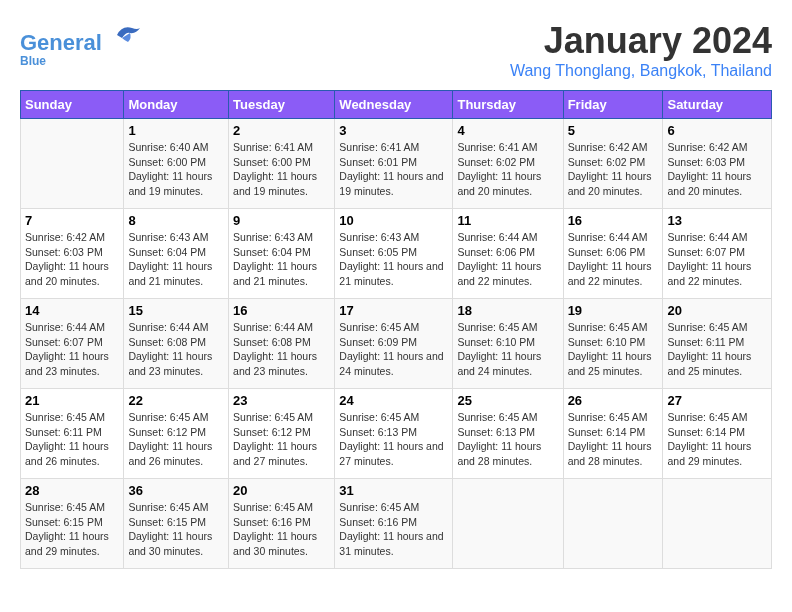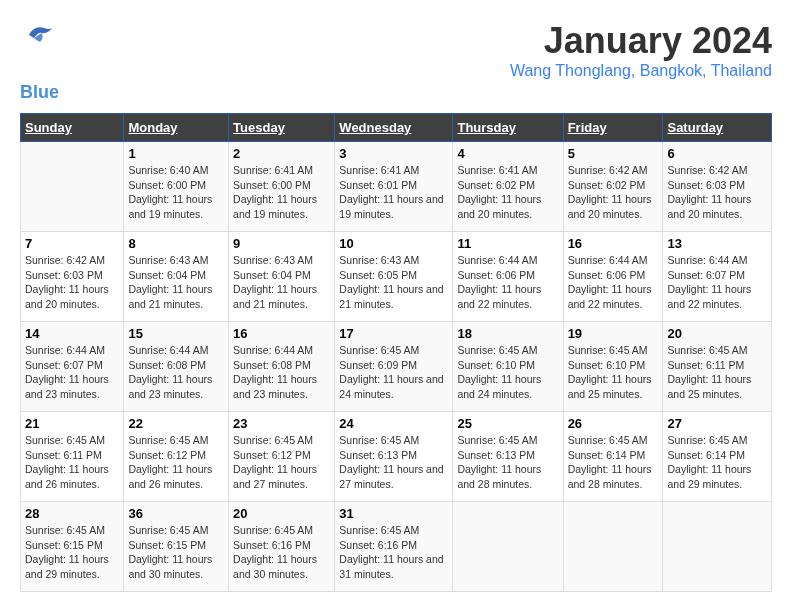--- a/index.html
+++ b/index.html
@@ -46,23 +46,22 @@
     .location-title {
       font-size: 16px;
       color: #3b82f6;
     }
     table {
       width: 100%;
       border-collapse: collapse;
       font-size: 11px;
     }
     thead tr {
-      background-color: #404040;
+      background-color: #8b5cf6;
       color: #fff;
-      text-decoration: underline;
     }
     thead th {
       padding: 6px 4px;
       text-align: left;
       font-size: 13px;
       font-weight: bold;
       border: 1px solid #2a5baf;
     }
     tbody tr {
       border-bottom: 1px solid #ccc;
@@ -92,26 +91,27 @@
       line-height: 1.4;
     }
   </style>
 </head>
 <body>
 
 <div class="header-area">
   <div class="logo">
     <div>
       <div class="logo-text">
+        <span>General</span>
         <svg class="logo-icon" viewBox="0 0 30 30">
           <path d="M5,15 Q10,5 20,8 Q25,10 28,8 Q24,14 18,13 Q14,12 10,18 Z" fill="#3a6bbf"></path>
           <path d="M18,13 Q20,18 16,22 Q12,20 10,18 Z" fill="#5a8bdf"></path>
         </svg>
       </div>
-      <div class="logo-text" style="color:#3a6bbf; font-size:18px;margin-top:28px;">
+      <div class="logo-text" style="color:#3a6bbf; font-size:12px;">
         <span>Blue</span>
       </div>
     </div>
   </div>
   <div class="title-area">
     <div class="month-title">January 2024</div>
     <div class="location-title">Wang Thonglang, Bangkok, Thailand</div>
   </div>
 </div>
 

